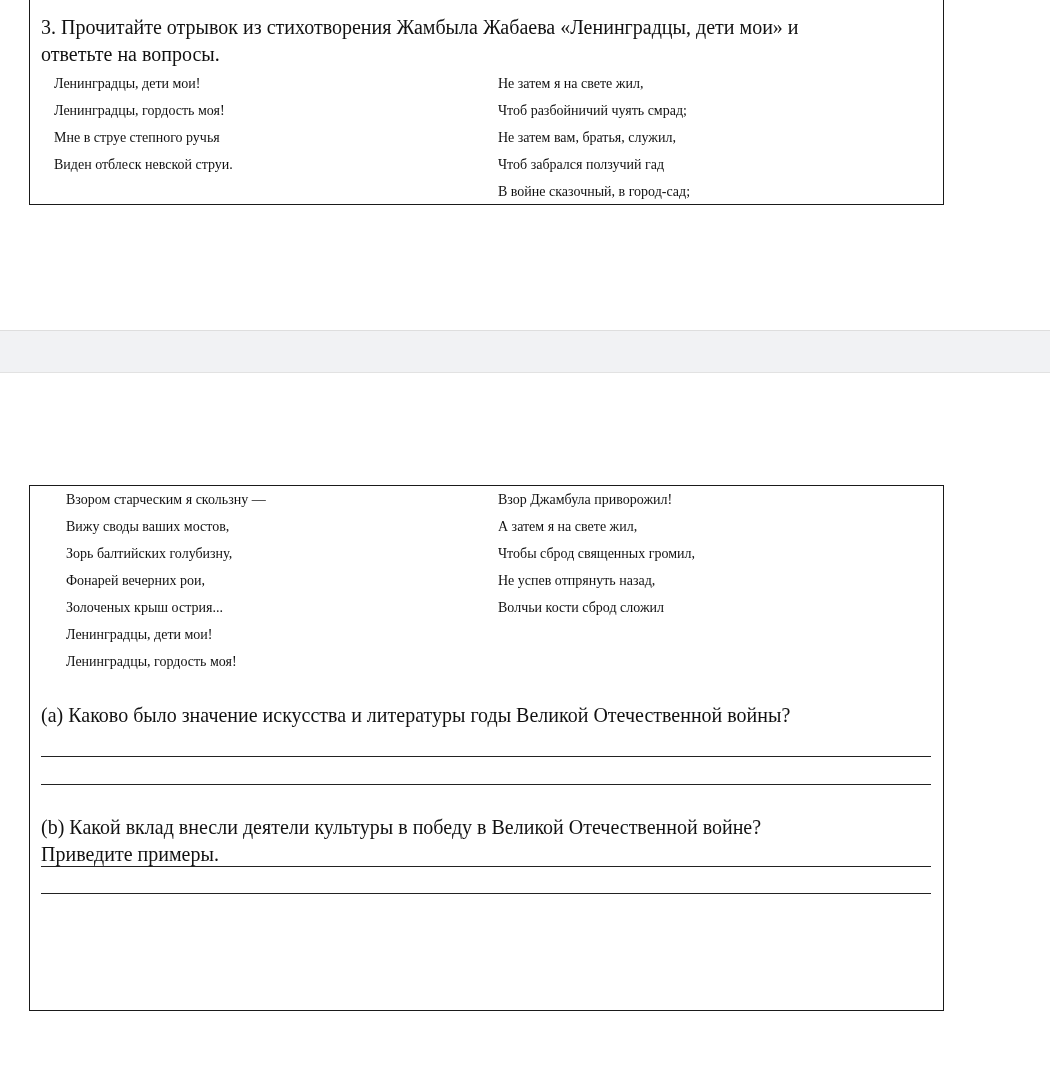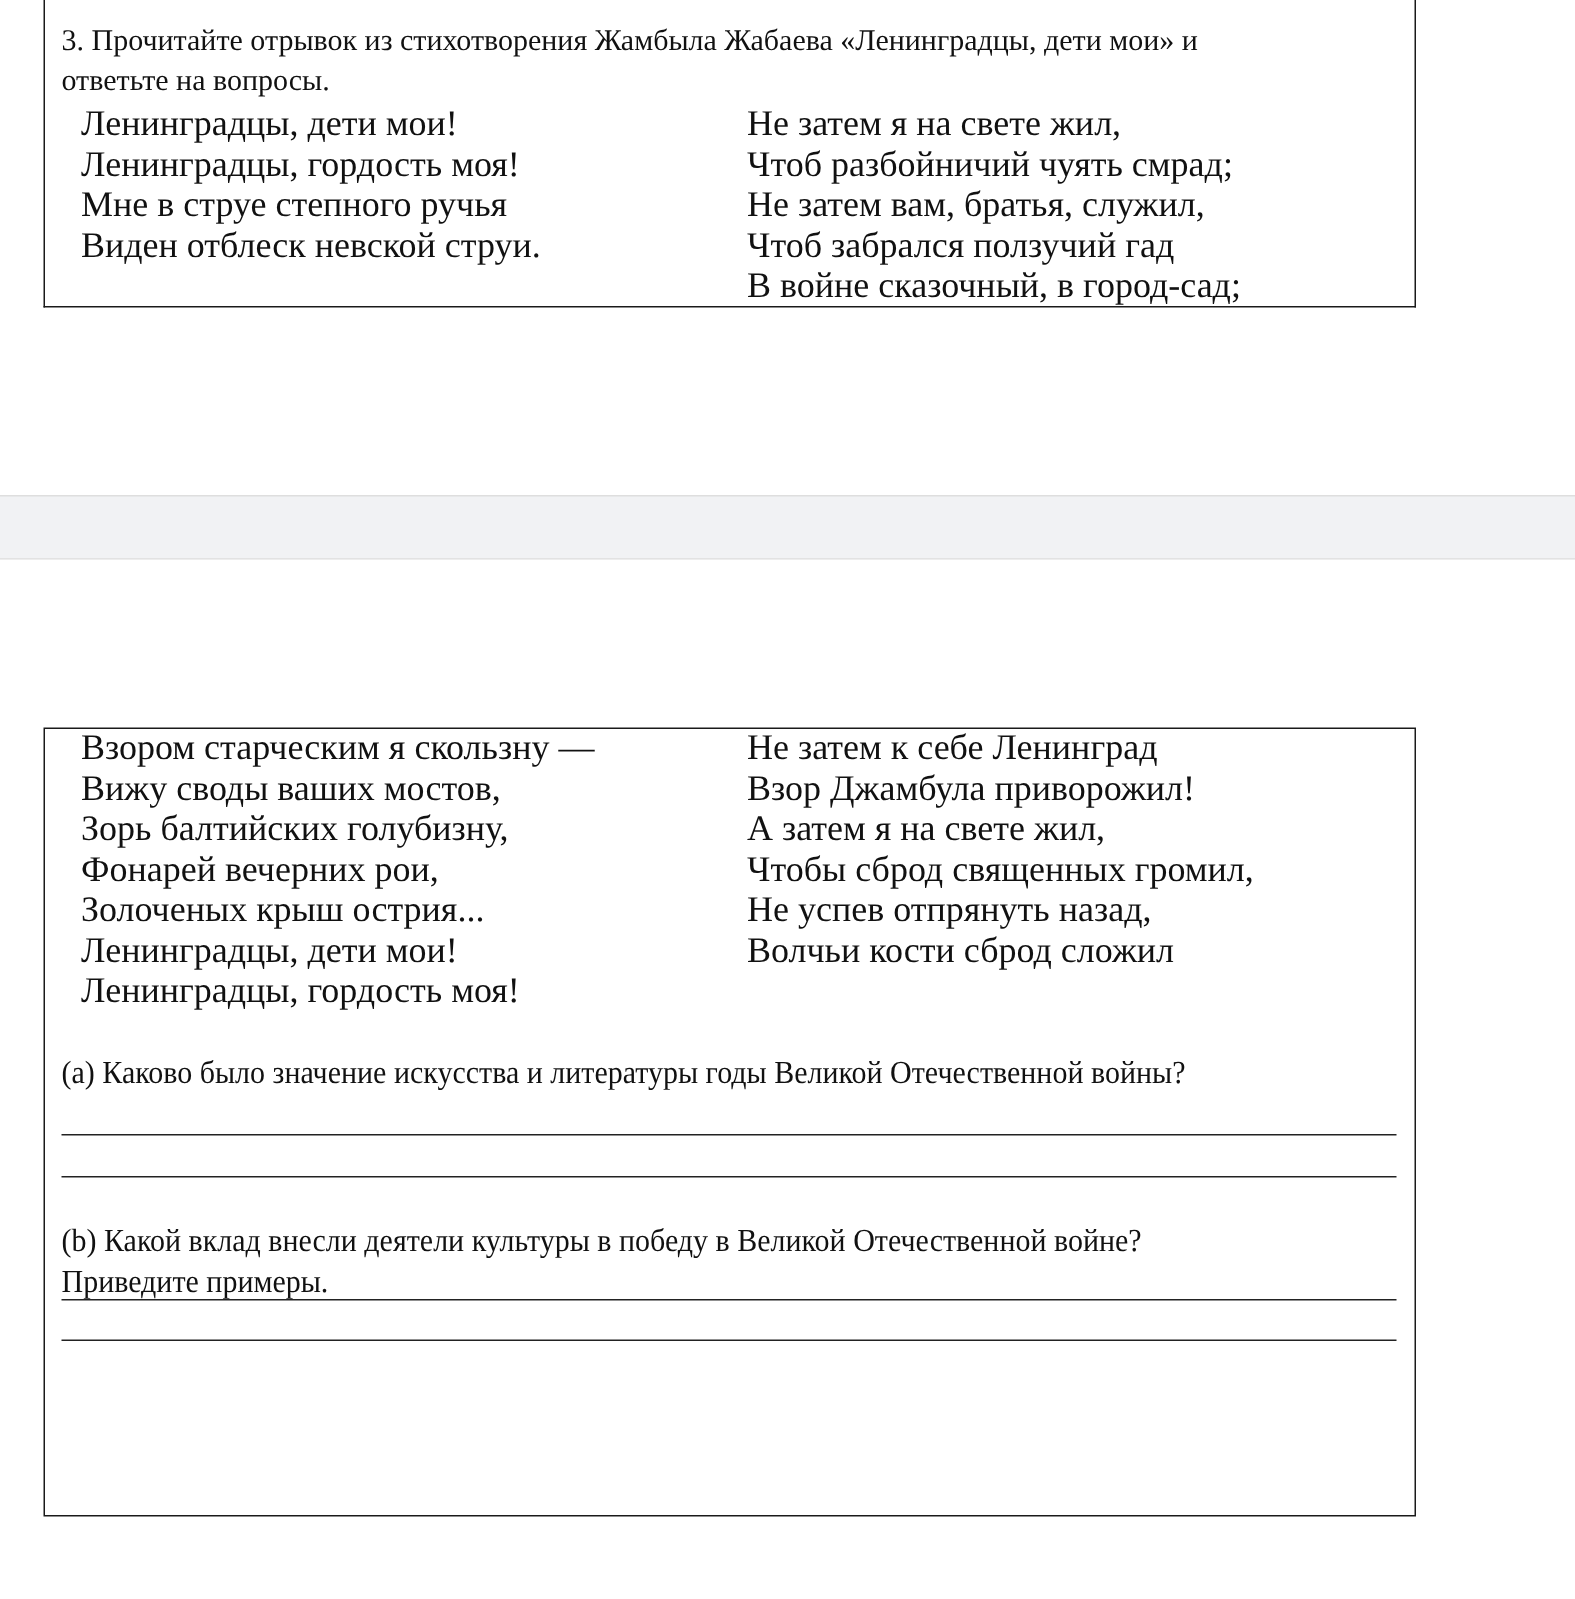--- a/index.html
+++ b/index.html
@@ -4,25 +4,25 @@
 <style>
   html, body { margin:0; padding:0; background:#ffffff; }
   body { width:1050px; height:1066px; position:relative; overflow:hidden;
          font-family:"Liberation Serif","DejaVu Serif",serif; color:#111; }
   .box { position:absolute; left:29px; width:915px; border:1.5px solid #1a1a1a; box-sizing:border-box; background:#fff; }
   #box1 { top:-2px; height:207px; border-top:none; }
   #box2 { top:485px; height:526px; }
   .page-gap { position:absolute; left:0; width:1050px; top:330px; height:43px;
               background:#f1f2f4; border-top:1px solid #dedede; border-bottom:1px solid #e2e2e2; box-sizing:border-box; }
   .intro { position:absolute; left:11px; top:16px; width:900px; font-size:20px; line-height:27px; }
-  .col { position:absolute; font-size:24px; line-height:27px; white-space:nowrap; }
+  .col { position:absolute; font-size:14px; line-height:27px; white-space:nowrap; }
   .line { display:block; height:27px; }
   #box1 .col-left { left:24px; top:72px; }
   #box1 .col-right { left:468px; top:72px; }
-  #box2 .col-left { left:24px; top:0px; }
+  #box2 .col-left { left:36px; top:0px; }
   #box2 .col-right { left:468px; top:0px; }
   .question { position:absolute; left:11px; font-family:"Liberation Sans Narrow","Liberation Serif",serif; font-size:21.5px; line-height:27px; white-space:nowrap; transform-origin:left top; }
   #q-a { top:216px; transform:scaleX(0.93); }
   #q-b { top:328px; transform:scaleX(0.93); }
   .answer-line { position:absolute; left:11px; width:890px; height:0; border-top:1.2px solid #222; }
   #a-line1 { top:270px; }
   #a-line2 { top:298px; }
   #b-line1 { top:380px; }
   #b-line2 { top:407px; }
 </style>
@@ -55,21 +55,20 @@
   <div class="col col-left">
     <span class="line">Взором старческим я скользну —</span>
     <span class="line">Вижу своды ваших мостов,</span>
     <span class="line">Зорь балтийских голубизну,</span>
     <span class="line">Фонарей вечерних рои,</span>
     <span class="line">Золоченых крыш острия...</span>
     <span class="line">Ленинградцы, дети мои!</span>
     <span class="line">Ленинградцы, гордость моя!</span>
   </div>
   <div class="col col-right">
-    <span class="line">Не затем к себе Ленинград</span>
     <span class="line">Взор Джамбула приворожил!</span>
     <span class="line">А затем я на свете жил,</span>
     <span class="line">Чтобы сброд священных громил,</span>
     <span class="line">Не успев отпрянуть назад,</span>
     <span class="line">Волчьи кости сброд сложил</span>
   </div>
 
   <div id="q-a" class="question">
     <span class="line">(a) Каково было значение искусства и литературы годы Великой Отечественной войны?</span>
   </div>

